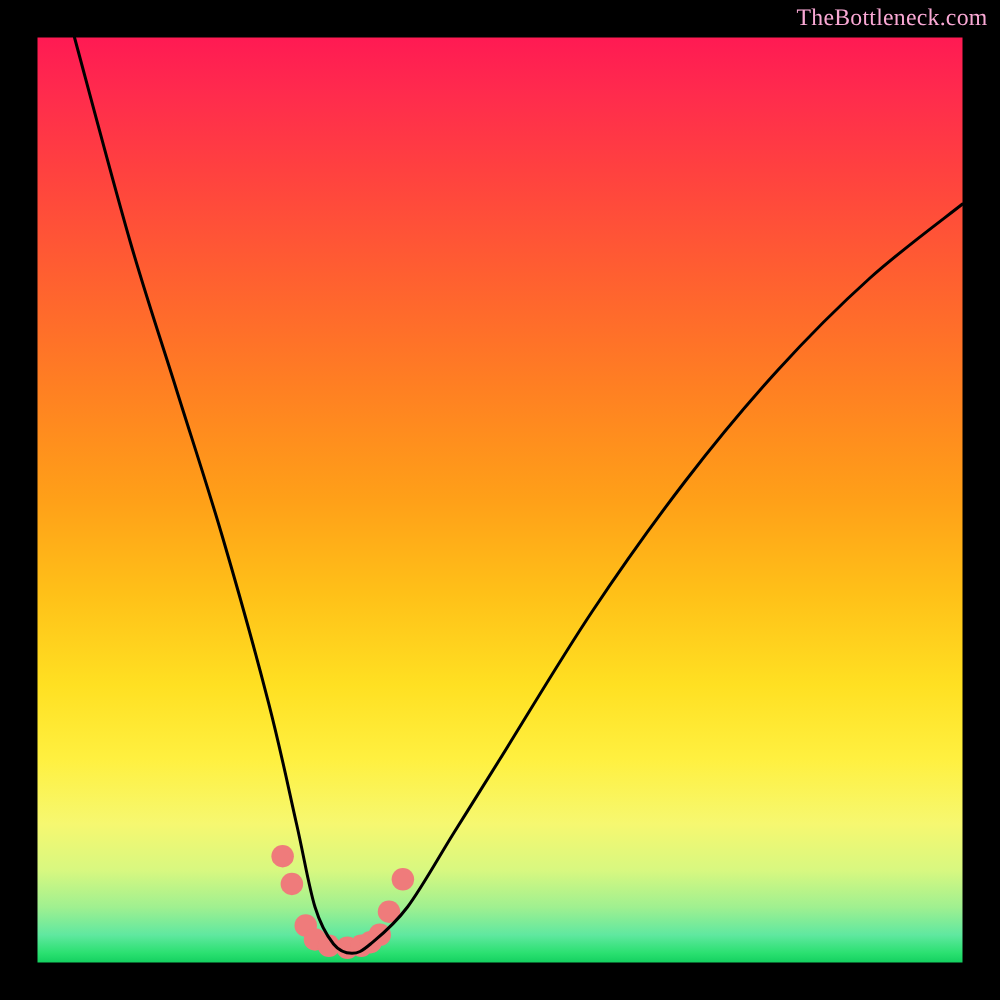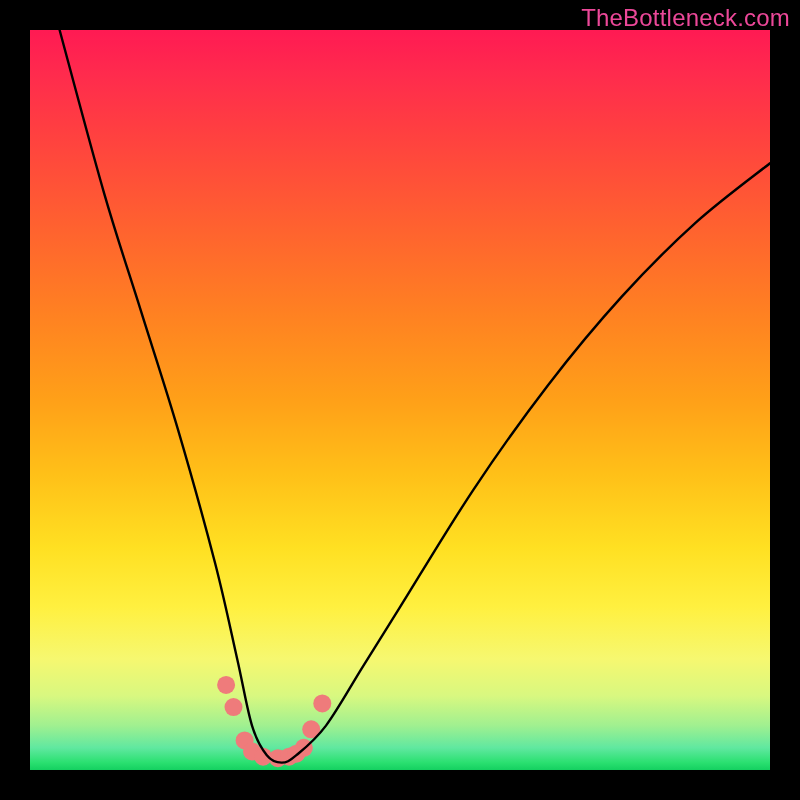--- a/index.html
+++ b/index.html
@@ -37,23 +37,23 @@
       #a0f090 94%,
       #60e8a0 97%,
       #2ae070 99%,
       #14d060 100%
     );
   }
   .watermark {
     position: absolute;
     top: 4px;
     right: 10px;
-    font-family: Liberation Sans, sans-serif;
-    font-size: 24px;
-    color: #ec4899;
+    font-family: Liberation Serif, serif;
+    font-size: 19px;
+    color: #f9a8d4;
     letter-spacing: 0.2px;
     user-select: none;
   }
   svg.curve {
     position: absolute;
     left: 0;
     top: 0;
     width: 740px;
     height: 740px;
     overflow: visible;

